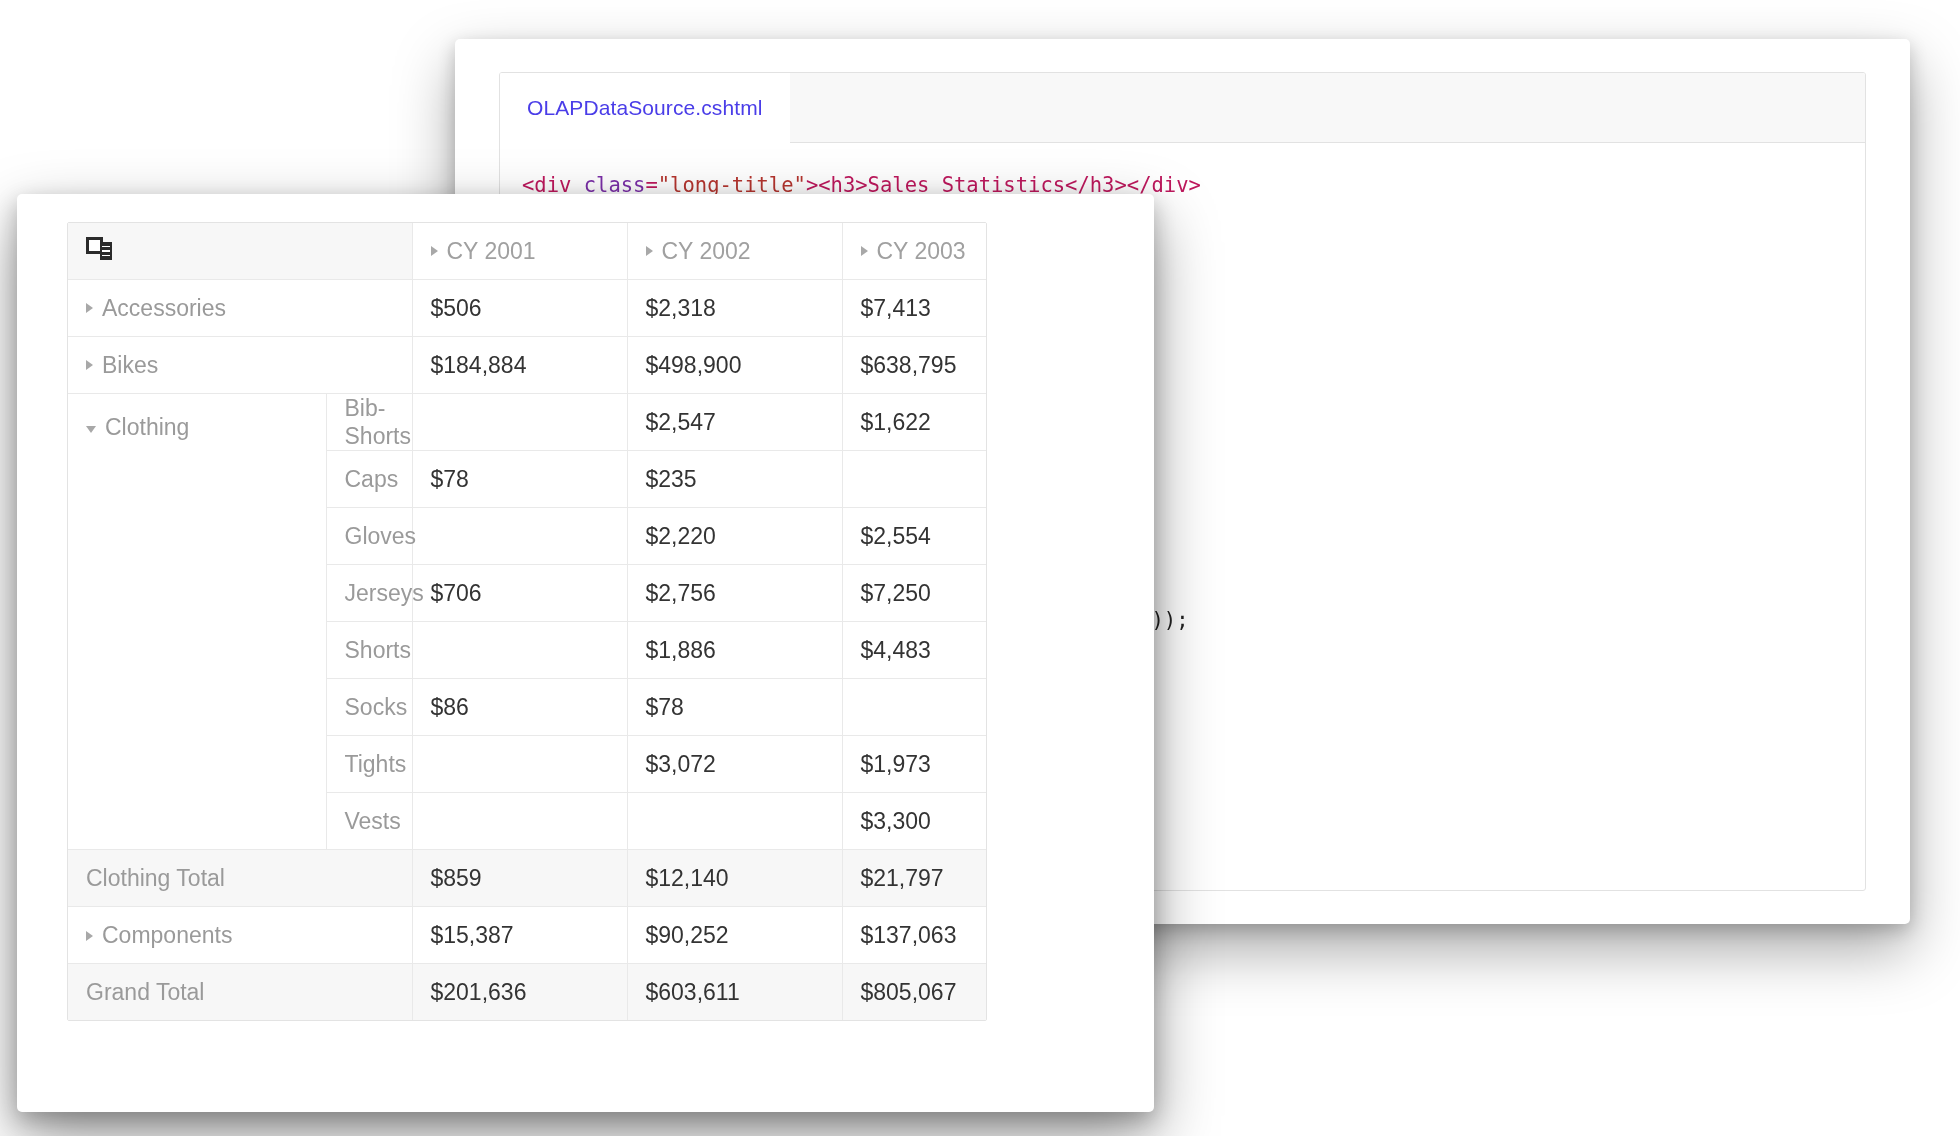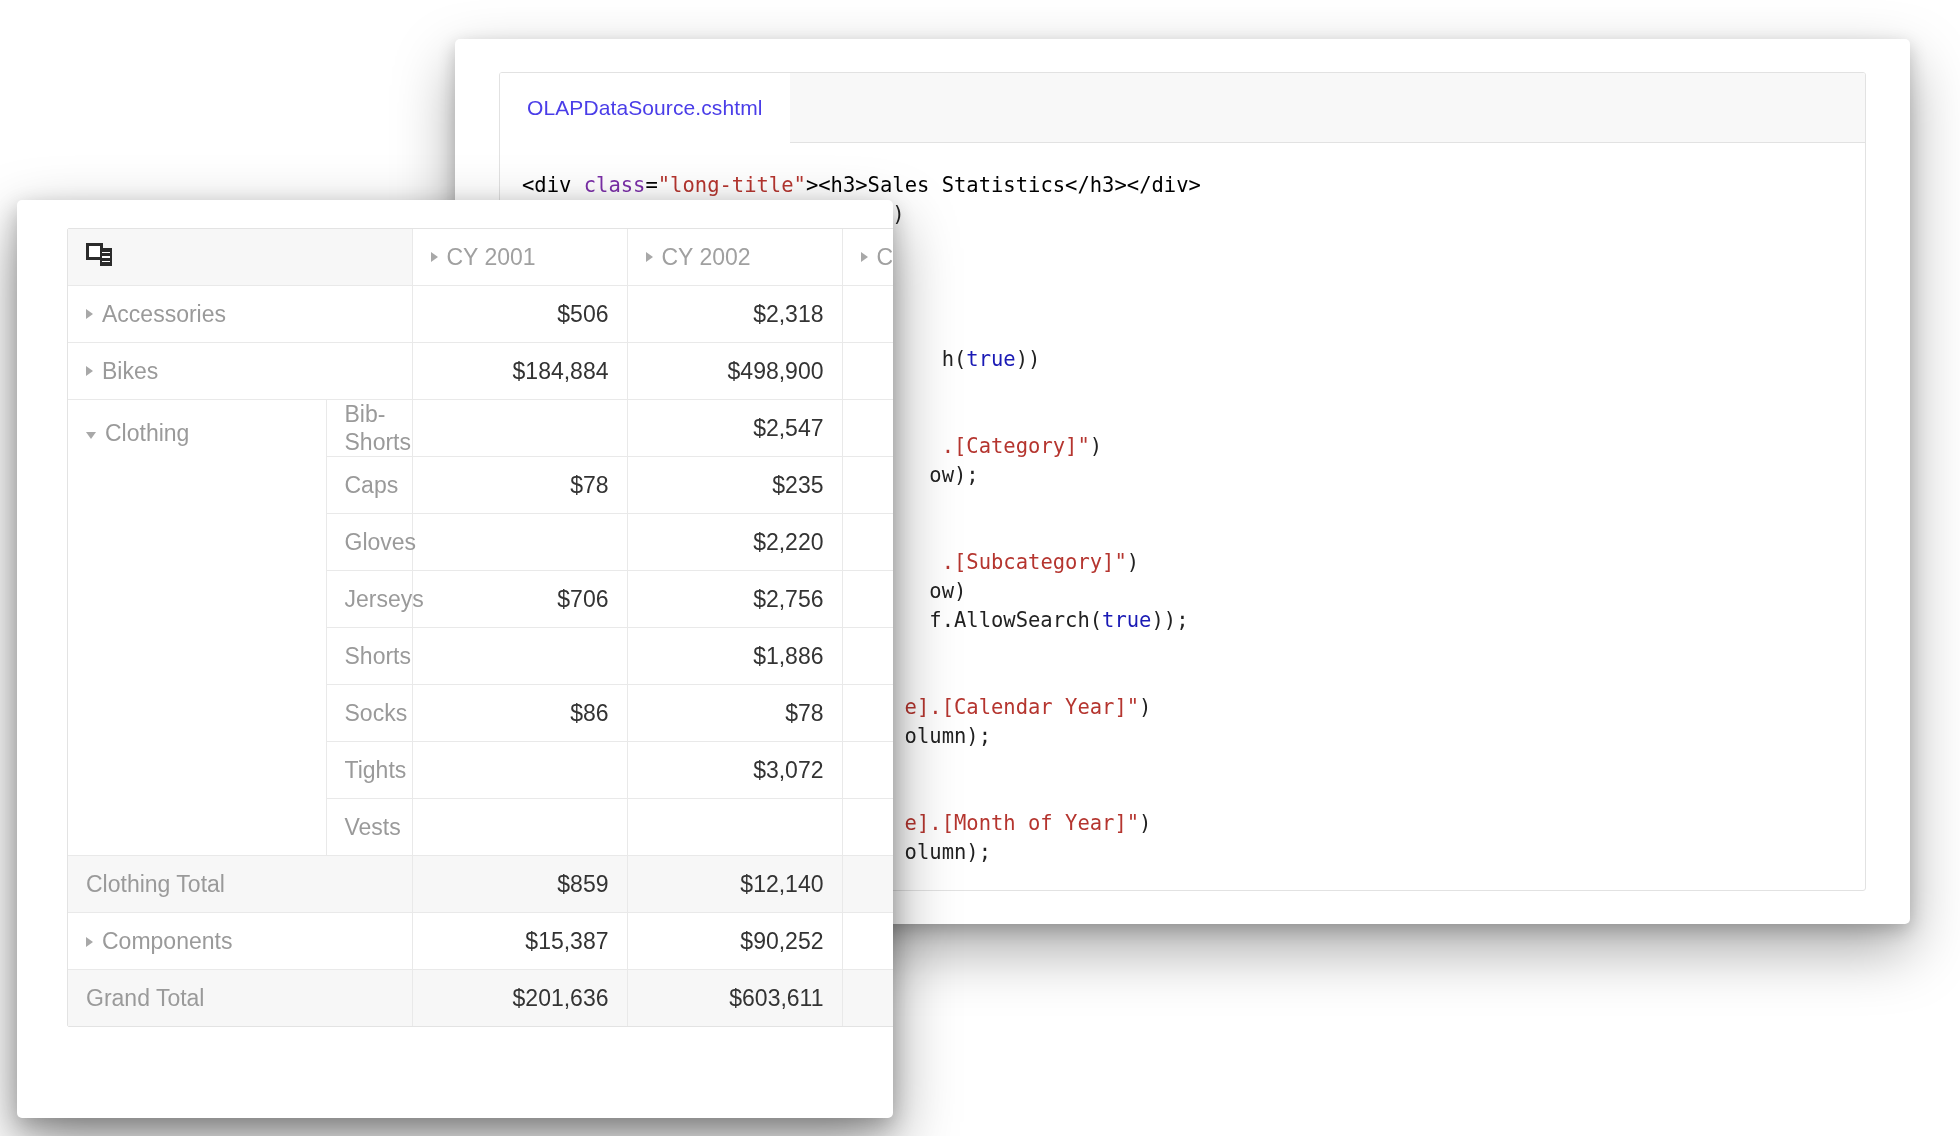--- a/index.html
+++ b/index.html
@@ -66,32 +66,32 @@
 
   .code-area {
     padding: 28px 0 0 22px;
     font-family: "DejaVu Sans Mono", "Liberation Mono", monospace;
     font-size: 20.5px;
     line-height: 29px;
     color: #222222;
     white-space: pre;
   }
   .code-line { height: 29px; }
-  .tok-tag   { color: #000000; }
+  .tok-tag   { color: #be185d; }
   .tok-attr  { color: #7b2fa8; }
   .tok-str   { color: #b5352f; }
   .tok-kw    { color: #1a1ab5; }
   .tok-plain { color: #222222; }
 
   
   #pivot-panel {
     position: absolute;
     left: 17px;
-    top: 200px;
-    width: 876px;
+    top: 194px;
+    width: 1137px;
     height: 918px;
     background: #ffffff;
     border-radius: 5px;
     box-shadow: 0 26px 64px rgba(0,0,0,0.40), 0 8px 22px rgba(0,0,0,0.24);
     overflow: hidden;
   }
   #pivot-inner {
     position: absolute;
     left: 50px;
     top: 28px;
@@ -169,21 +169,20 @@
   .rowlabel {
     color: #9a9a9a !important;
     white-space: nowrap;
   }
   .sublabel {
     color: #9a9a9a !important;
     line-height: 1.22;
     white-space: normal;
   }
   .value {
-    text-align: right;
     color: #333333;
     font-size: 23px;
   }
   .totalrow td {
     background: #f7f7f7 !important;
   }
   .totalrow .rowlabel { color: #9a9a9a !important; }
 
   .tri {
     display: inline-block;

